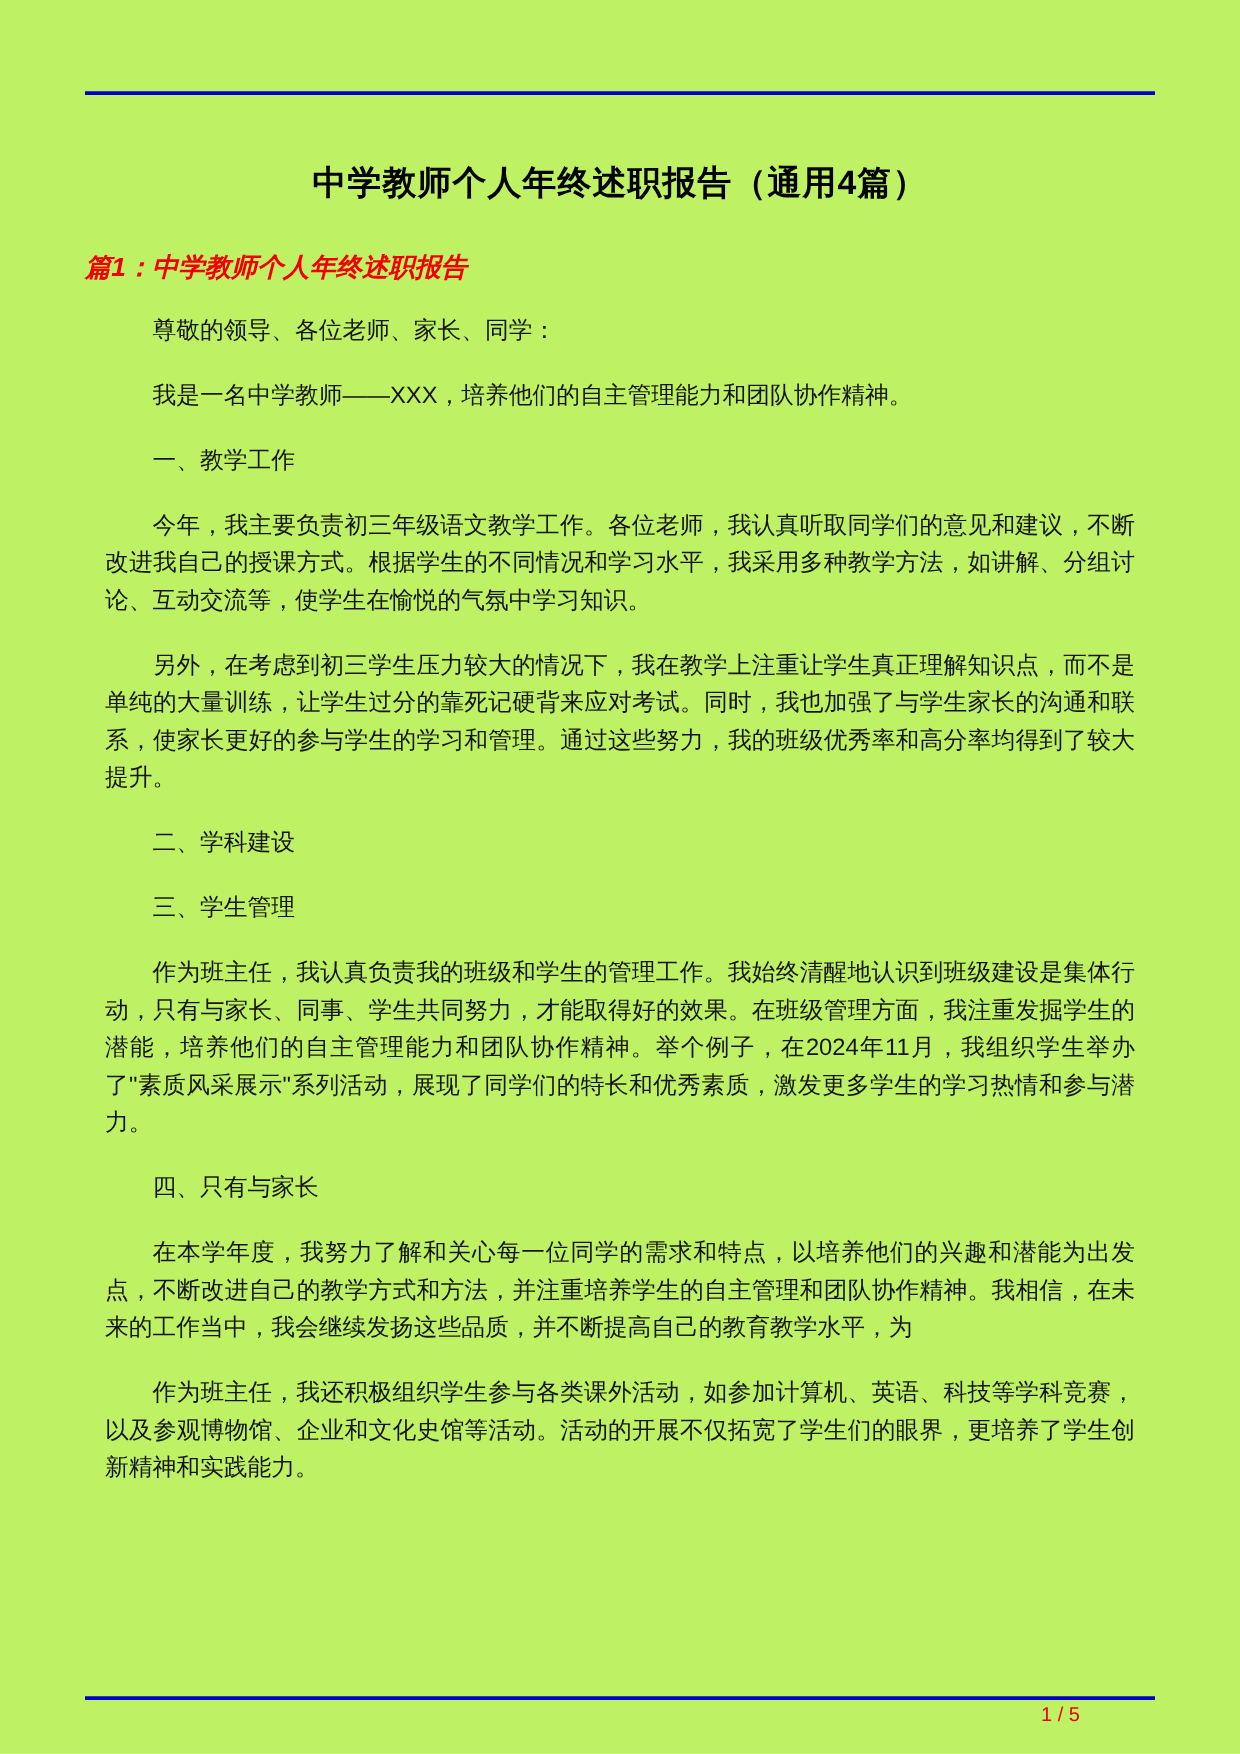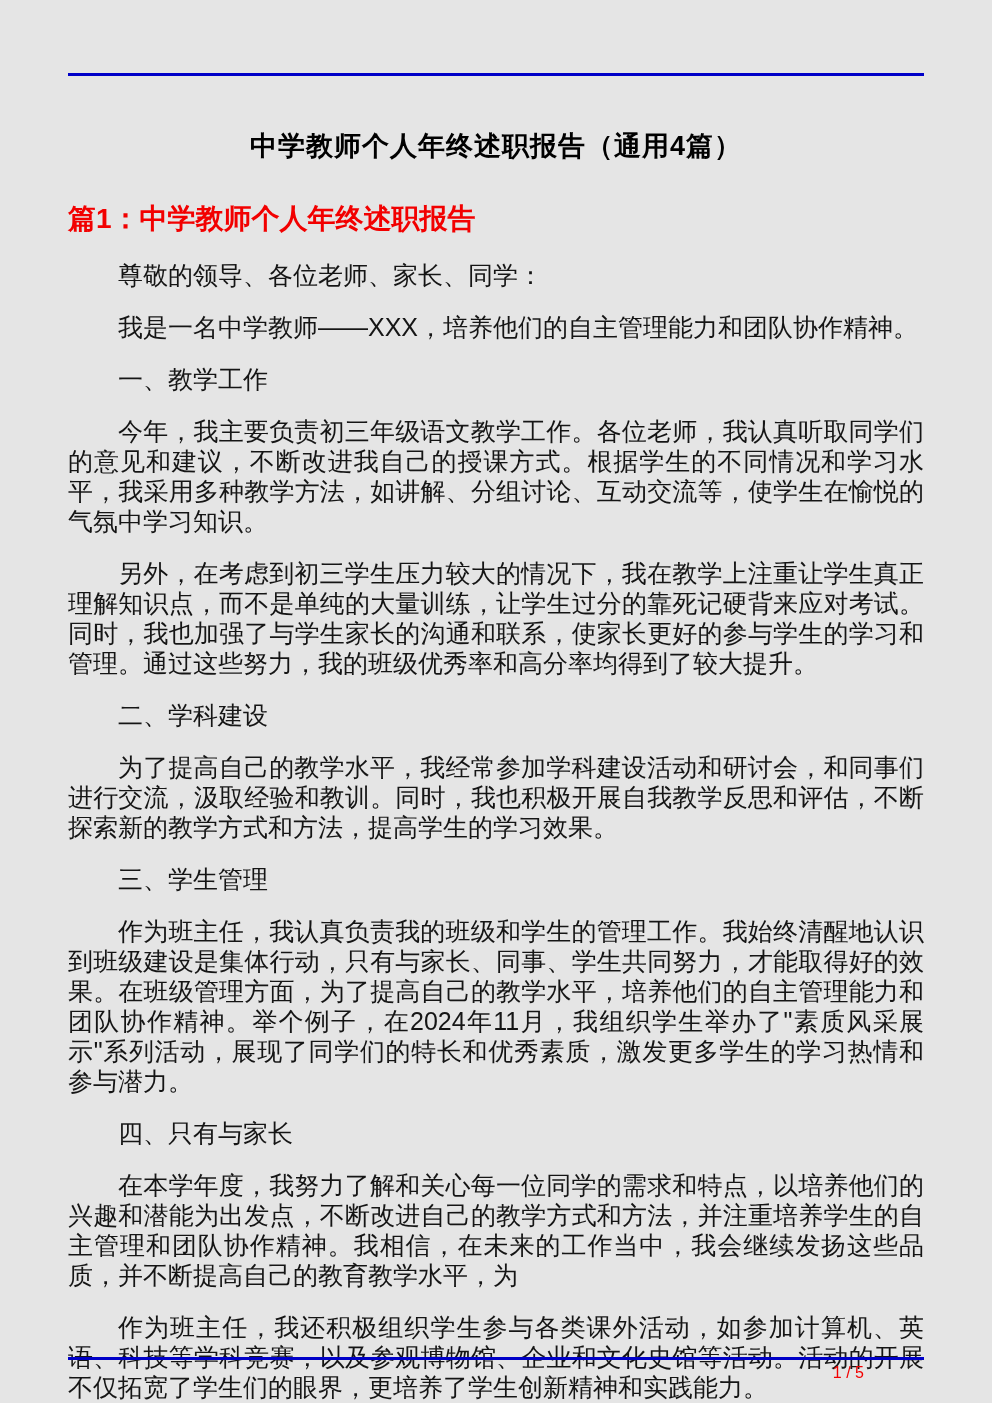--- a/index.html
+++ b/index.html
@@ -7,21 +7,21 @@
   body {
     width: 992px;
     height: 1403px;
     background: #ffffff;
     font-family: "Liberation Sans", "DejaVu Sans", sans-serif;
   }
   .page {
     position: relative;
     width: 992px;
     height: 1403px;
-    background: #e5e5e5;
+    background: #bef264;
     overflow: hidden;
   }
   .rule {
     position: absolute;
     left: 68px;
     width: 856px;
     height: 3px;
     background: var(--rule-blue, #0000c8);
   }
   .rule.top { top: 73px; }
@@ -35,27 +35,28 @@
   h1.doc-title {
     margin: 6px 0 0;
     text-align: center;
     font-size: 27px;
     font-weight: bold;
     color: #000000;
     letter-spacing: 1px;
   }
   h2.section-heading {
     margin: 36px 0 0;
-    font-size: 28px;
+    font-size: 21px;
     font-weight: bold;
     color: var(--heading-red, #f20000);
+    font-style: italic;
   }
   .paragraphs p {
-    margin: 22px 0 0;
-    font-size: 25px;
+    margin: 22px 16px 0;
+    font-size: 19px;
     line-height: 30px;
     color: var(--body-text, #151515);
     text-indent: 2em;
     text-align: justify;
   }
   .footer-pagenum {
     position: absolute;
     top: 1364px;
     right: 128px;
     font-size: 16px;
@@ -73,23 +74,22 @@
 
     <h2 class="section-heading">篇1：中学教师个人年终述职报告</h2>
 
     <div class="paragraphs" id="paragraphs">
         <p>尊敬的领导、各位老师、家长、同学：</p>
         <p>我是一名中学教师——XXX，培养他们的自主管理能力和团队协作精神。</p>
         <p>一、教学工作</p>
         <p>今年，我主要负责初三年级语文教学工作。各位老师，我认真听取同学们的意见和建议，不断改进我自己的授课方式。根据学生的不同情况和学习水平，我采用多种教学方法，如讲解、分组讨论、互动交流等，使学生在愉悦的气氛中学习知识。</p>
         <p>另外，在考虑到初三学生压力较大的情况下，我在教学上注重让学生真正理解知识点，而不是单纯的大量训练，让学生过分的靠死记硬背来应对考试。同时，我也加强了与学生家长的沟通和联系，使家长更好的参与学生的学习和管理。通过这些努力，我的班级优秀率和高分率均得到了较大提升。</p>
         <p>二、学科建设</p>
-        <p>为了提高自己的教学水平，我经常参加学科建设活动和研讨会，和同事们进行交流，汲取经验和教训。同时，我也积极开展自我教学反思和评估，不断探索新的教学方式和方法，提高学生的学习效果。</p>
         <p>三、学生管理</p>
-        <p>作为班主任，我认真负责我的班级和学生的管理工作。我始终清醒地认识到班级建设是集体行动，只有与家长、同事、学生共同努力，才能取得好的效果。在班级管理方面，为了提高自己的教学水平，培养他们的自主管理能力和团队协作精神。举个例子，在2024年11月，我组织学生举办了"素质风采展示"系列活动，展现了同学们的特长和优秀素质，激发更多学生的学习热情和参与潜力。</p>
+        <p>作为班主任，我认真负责我的班级和学生的管理工作。我始终清醒地认识到班级建设是集体行动，只有与家长、同事、学生共同努力，才能取得好的效果。在班级管理方面，我注重发掘学生的潜能，培养他们的自主管理能力和团队协作精神。举个例子，在2024年11月，我组织学生举办了"素质风采展示"系列活动，展现了同学们的特长和优秀素质，激发更多学生的学习热情和参与潜力。</p>
         <p>四、只有与家长</p>
         <p>在本学年度，我努力了解和关心每一位同学的需求和特点，以培养他们的兴趣和潜能为出发点，不断改进自己的教学方式和方法，并注重培养学生的自主管理和团队协作精神。我相信，在未来的工作当中，我会继续发扬这些品质，并不断提高自己的教育教学水平，为</p>
         <p>作为班主任，我还积极组织学生参与各类课外活动，如参加计算机、英语、科技等学科竞赛，以及参观博物馆、企业和文化史馆等活动。活动的开展不仅拓宽了学生们的眼界，更培养了学生创新精神和实践能力。</p>
       </div>
   </div>
 
   <div class="rule bottom"></div>
 
   <div class="footer-pagenum">1 / 5</div>
 </div>

